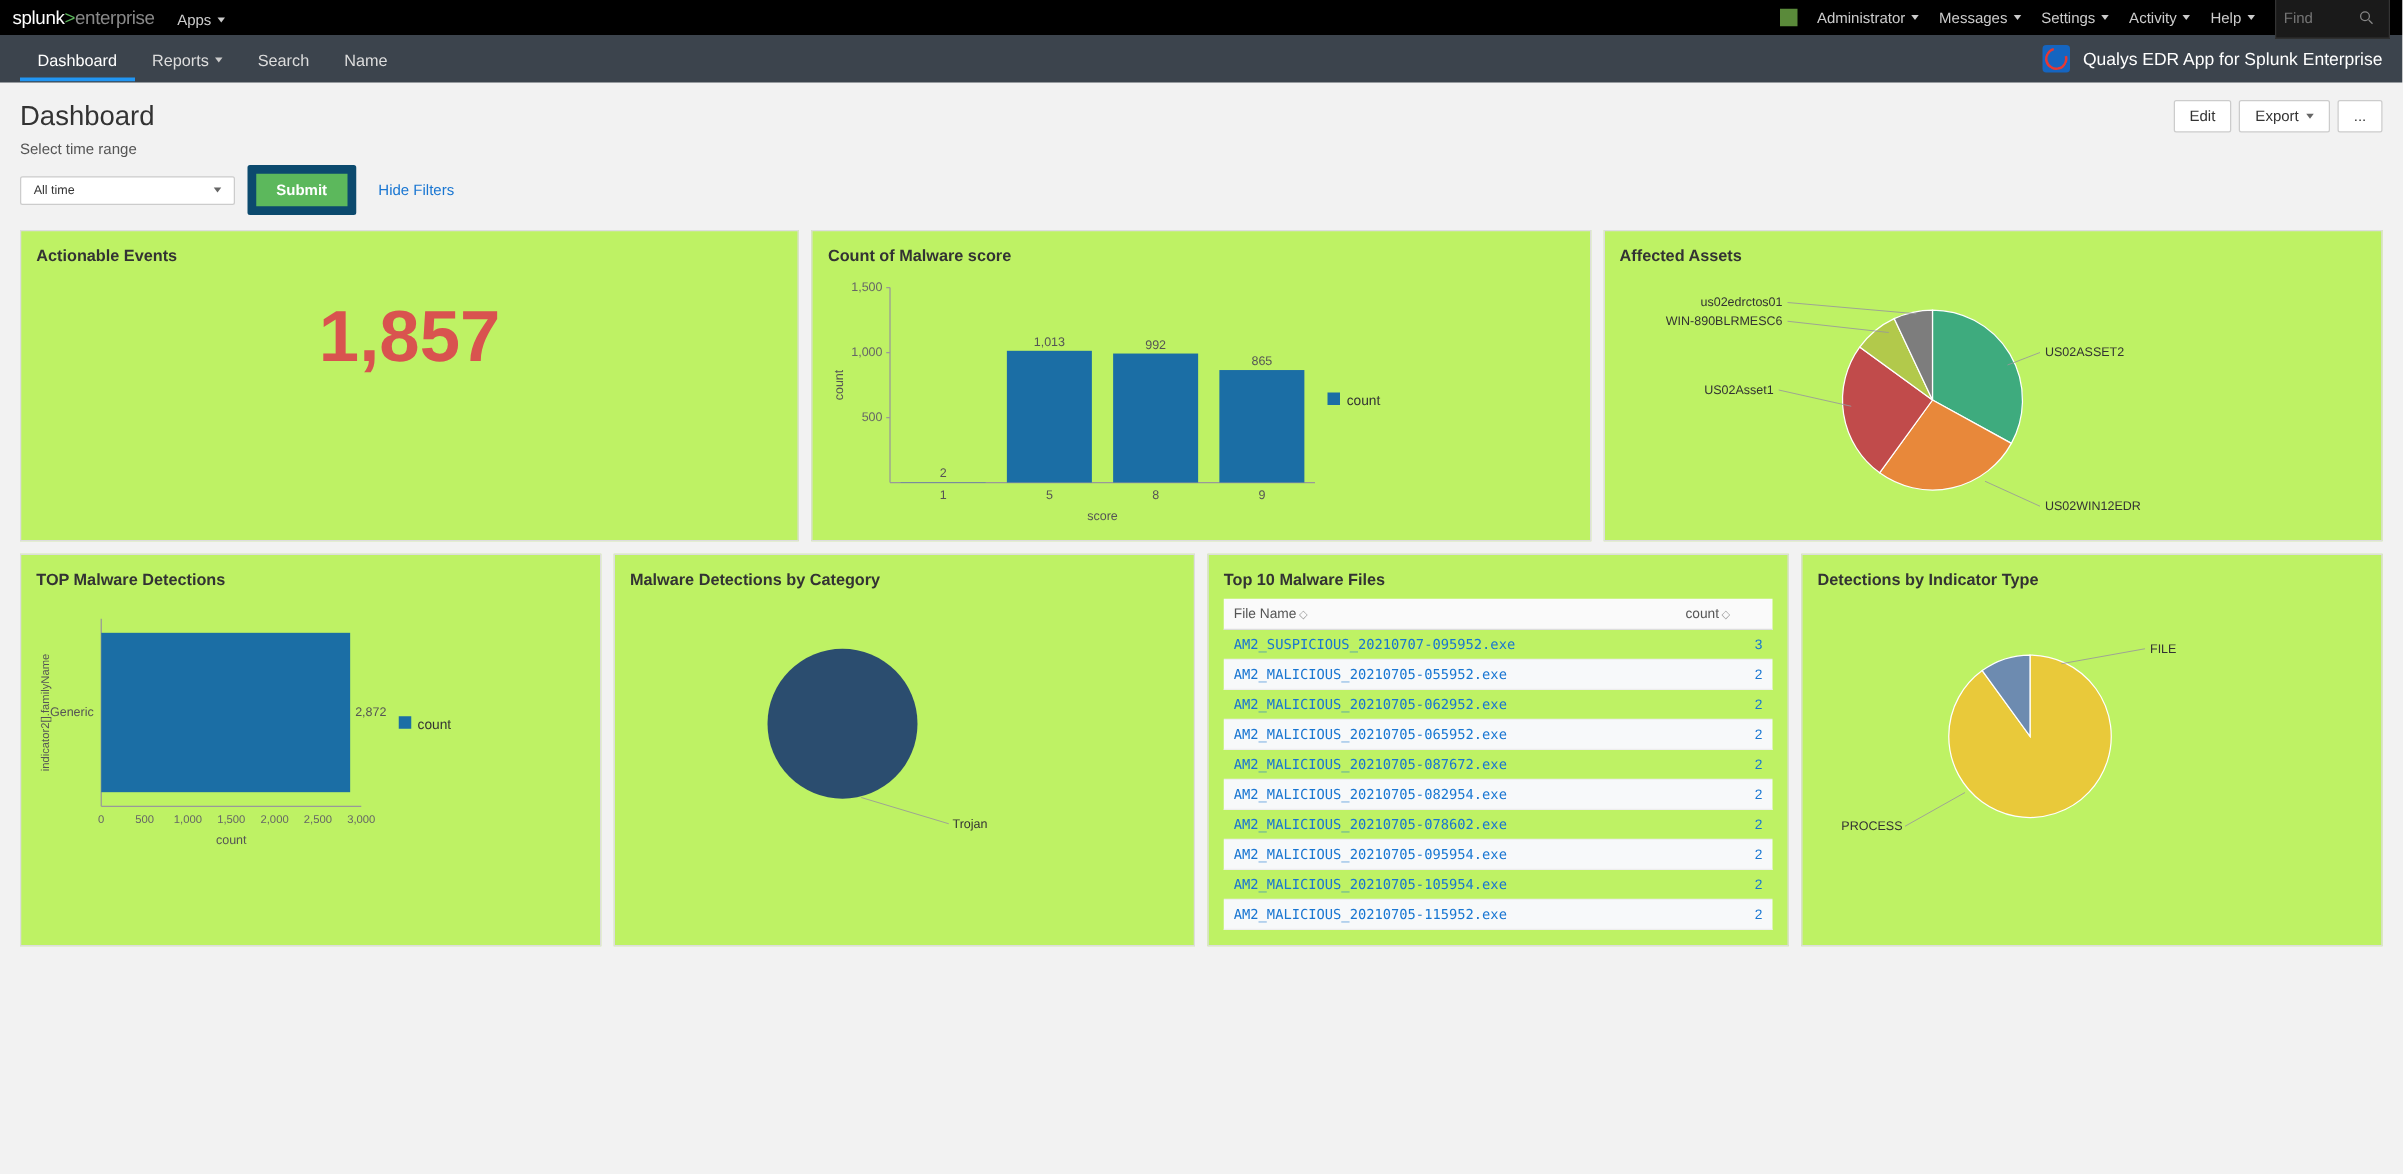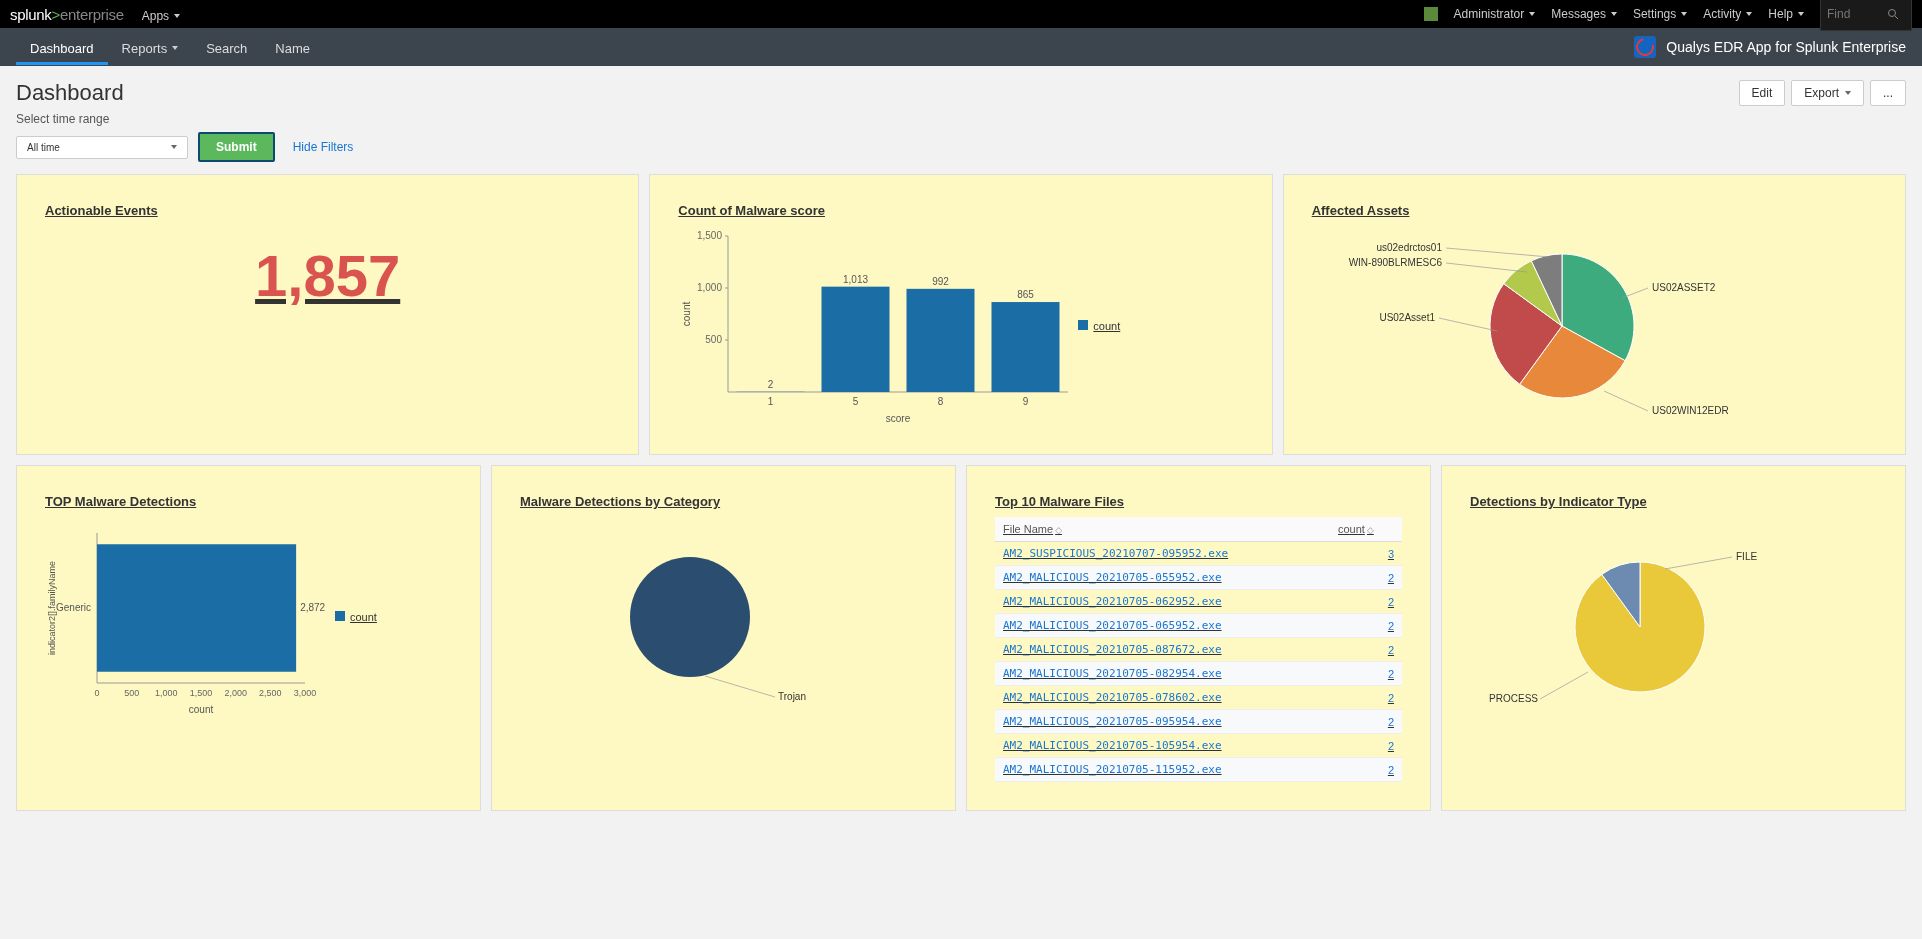--- a/index.html
+++ b/index.html
@@ -31,27 +31,27 @@
 .page-header { padding: 14px 16px 6px; display: flex; align-items: flex-start; }
 .page-title { font-size: 22px; color: #333; font-weight: 500; }
 .header-buttons { margin-left: auto; display: flex; gap: 6px; }
 .btn { background: #fff; border: 1px solid #ccc; border-radius: 2px; padding: 5px 12px; font-size: 12px; color: #333; cursor: pointer; display: flex; align-items: center; gap: 4px; }
 .btn .caret-down { border-top-color: #666; }
 
 
 .controls-label { padding: 0 16px; font-size: 12px; color: #555; }
 .controls-row { padding: 6px 16px 12px; display: flex; align-items: center; gap: 10px; }
 .dropdown { background: #fff; border: 1px solid #ccc; border-radius: 2px; padding: 5px 10px; width: 172px; display: flex; justify-content: space-between; align-items: center; font-size: 10px; cursor: pointer; }
-.btn-submit { background: #5cb85c; color: #fff; border: 2px solid #0c4a6e; border-radius: 2px; padding: 6px 16px; font-size: 12px; font-weight: 600; cursor: pointer; }
+.btn-submit { background: #5cb85c; color: #fff; border: 7px solid #0c4a6e; border-radius: 2px; padding: 6px 16px; font-size: 12px; font-weight: 600; cursor: pointer; }
 .link { color: #1976d2; font-size: 12px; cursor: pointer; margin-left: 8px; }
 
 
 .dash { padding: 0 16px 16px; }
 .row { display: flex; gap: 10px; margin-bottom: 10px; }
-.panel { background: #fef9c3; border: 1px solid #ddd; padding: 28px; text-decoration: underline; }
+.panel { background: #bef264; border: 1px solid #ddd; padding: 12px; }
 .panel-title { font-size: 13px; font-weight: 700; color: #333; margin-bottom: 8px; }
 
 .row1 .panel:nth-child(1) { flex: 1; min-height: 228px; }
 .row1 .panel:nth-child(2) { flex: 1; min-height: 228px; }
 .row1 .panel:nth-child(3) { flex: 1; min-height: 228px; }
 
 .row2 .panel:nth-child(1) { flex: 0.75; min-height: 310px; }
 .row2 .panel:nth-child(2) { flex: 0.75; min-height: 310px; }
 .row2 .panel:nth-child(3) { flex: 0.75; min-height: 310px; }
 .row2 .panel:nth-child(4) { flex: 0.75; min-height: 310px; }

